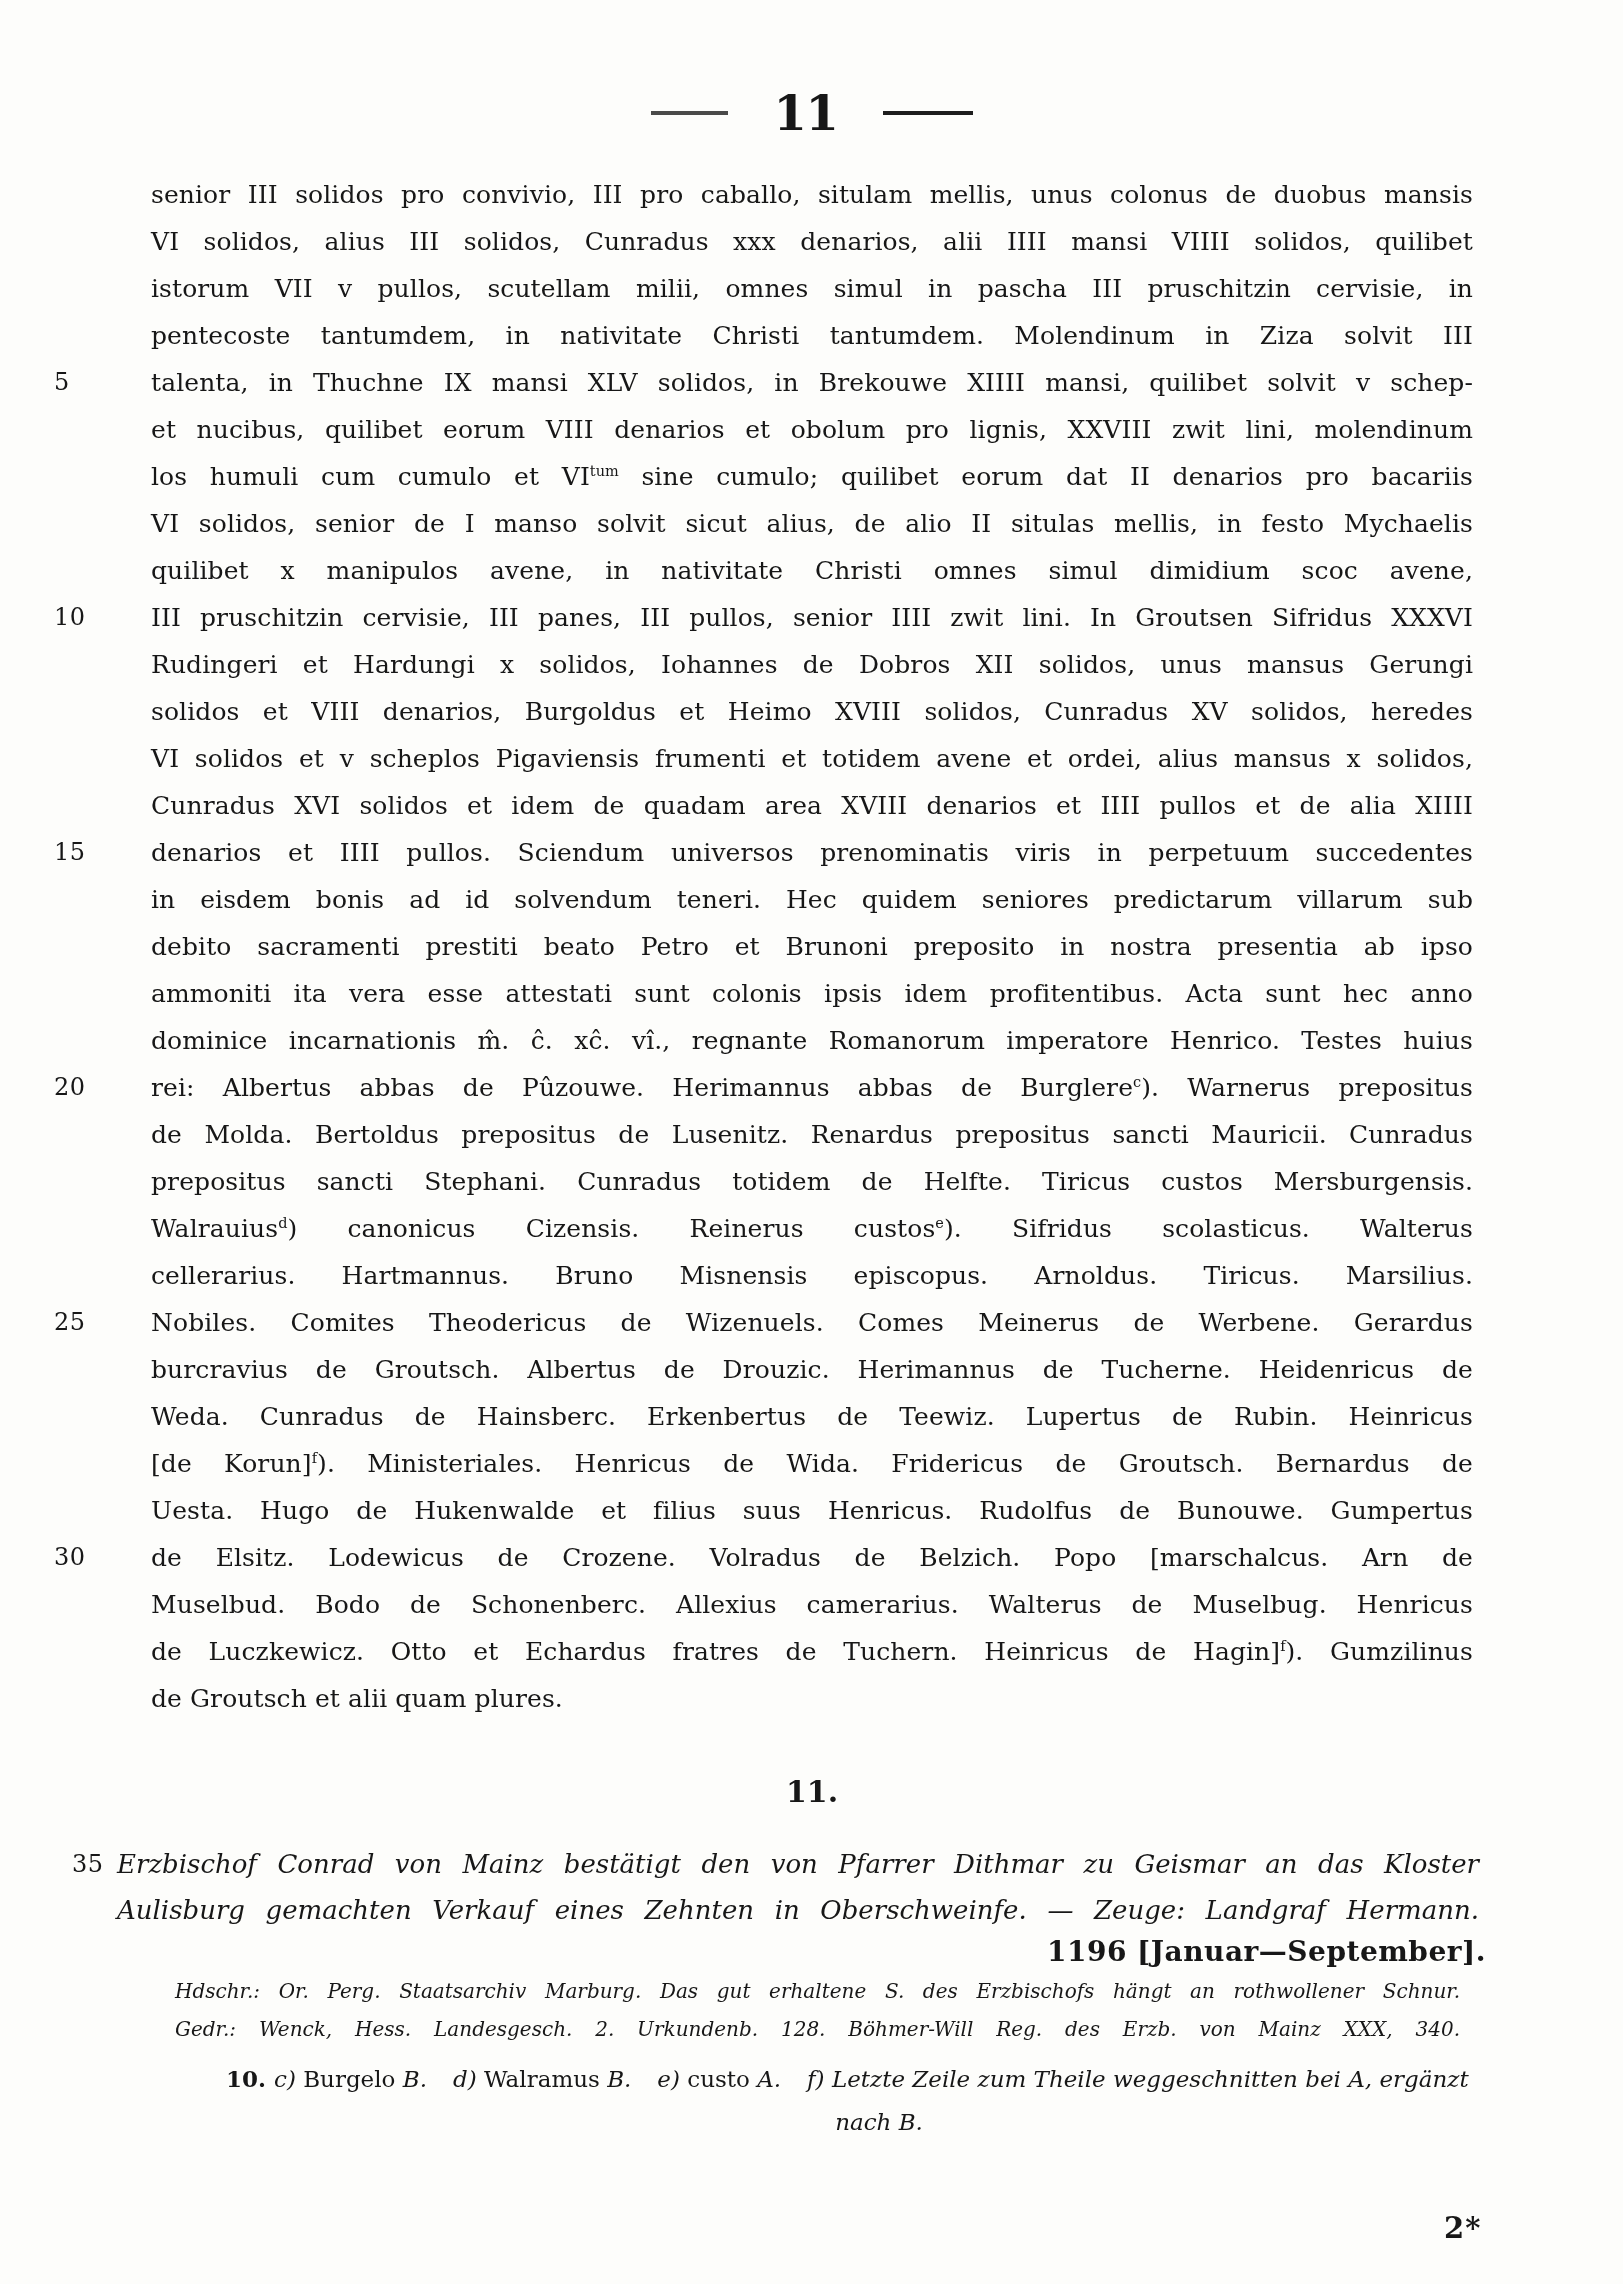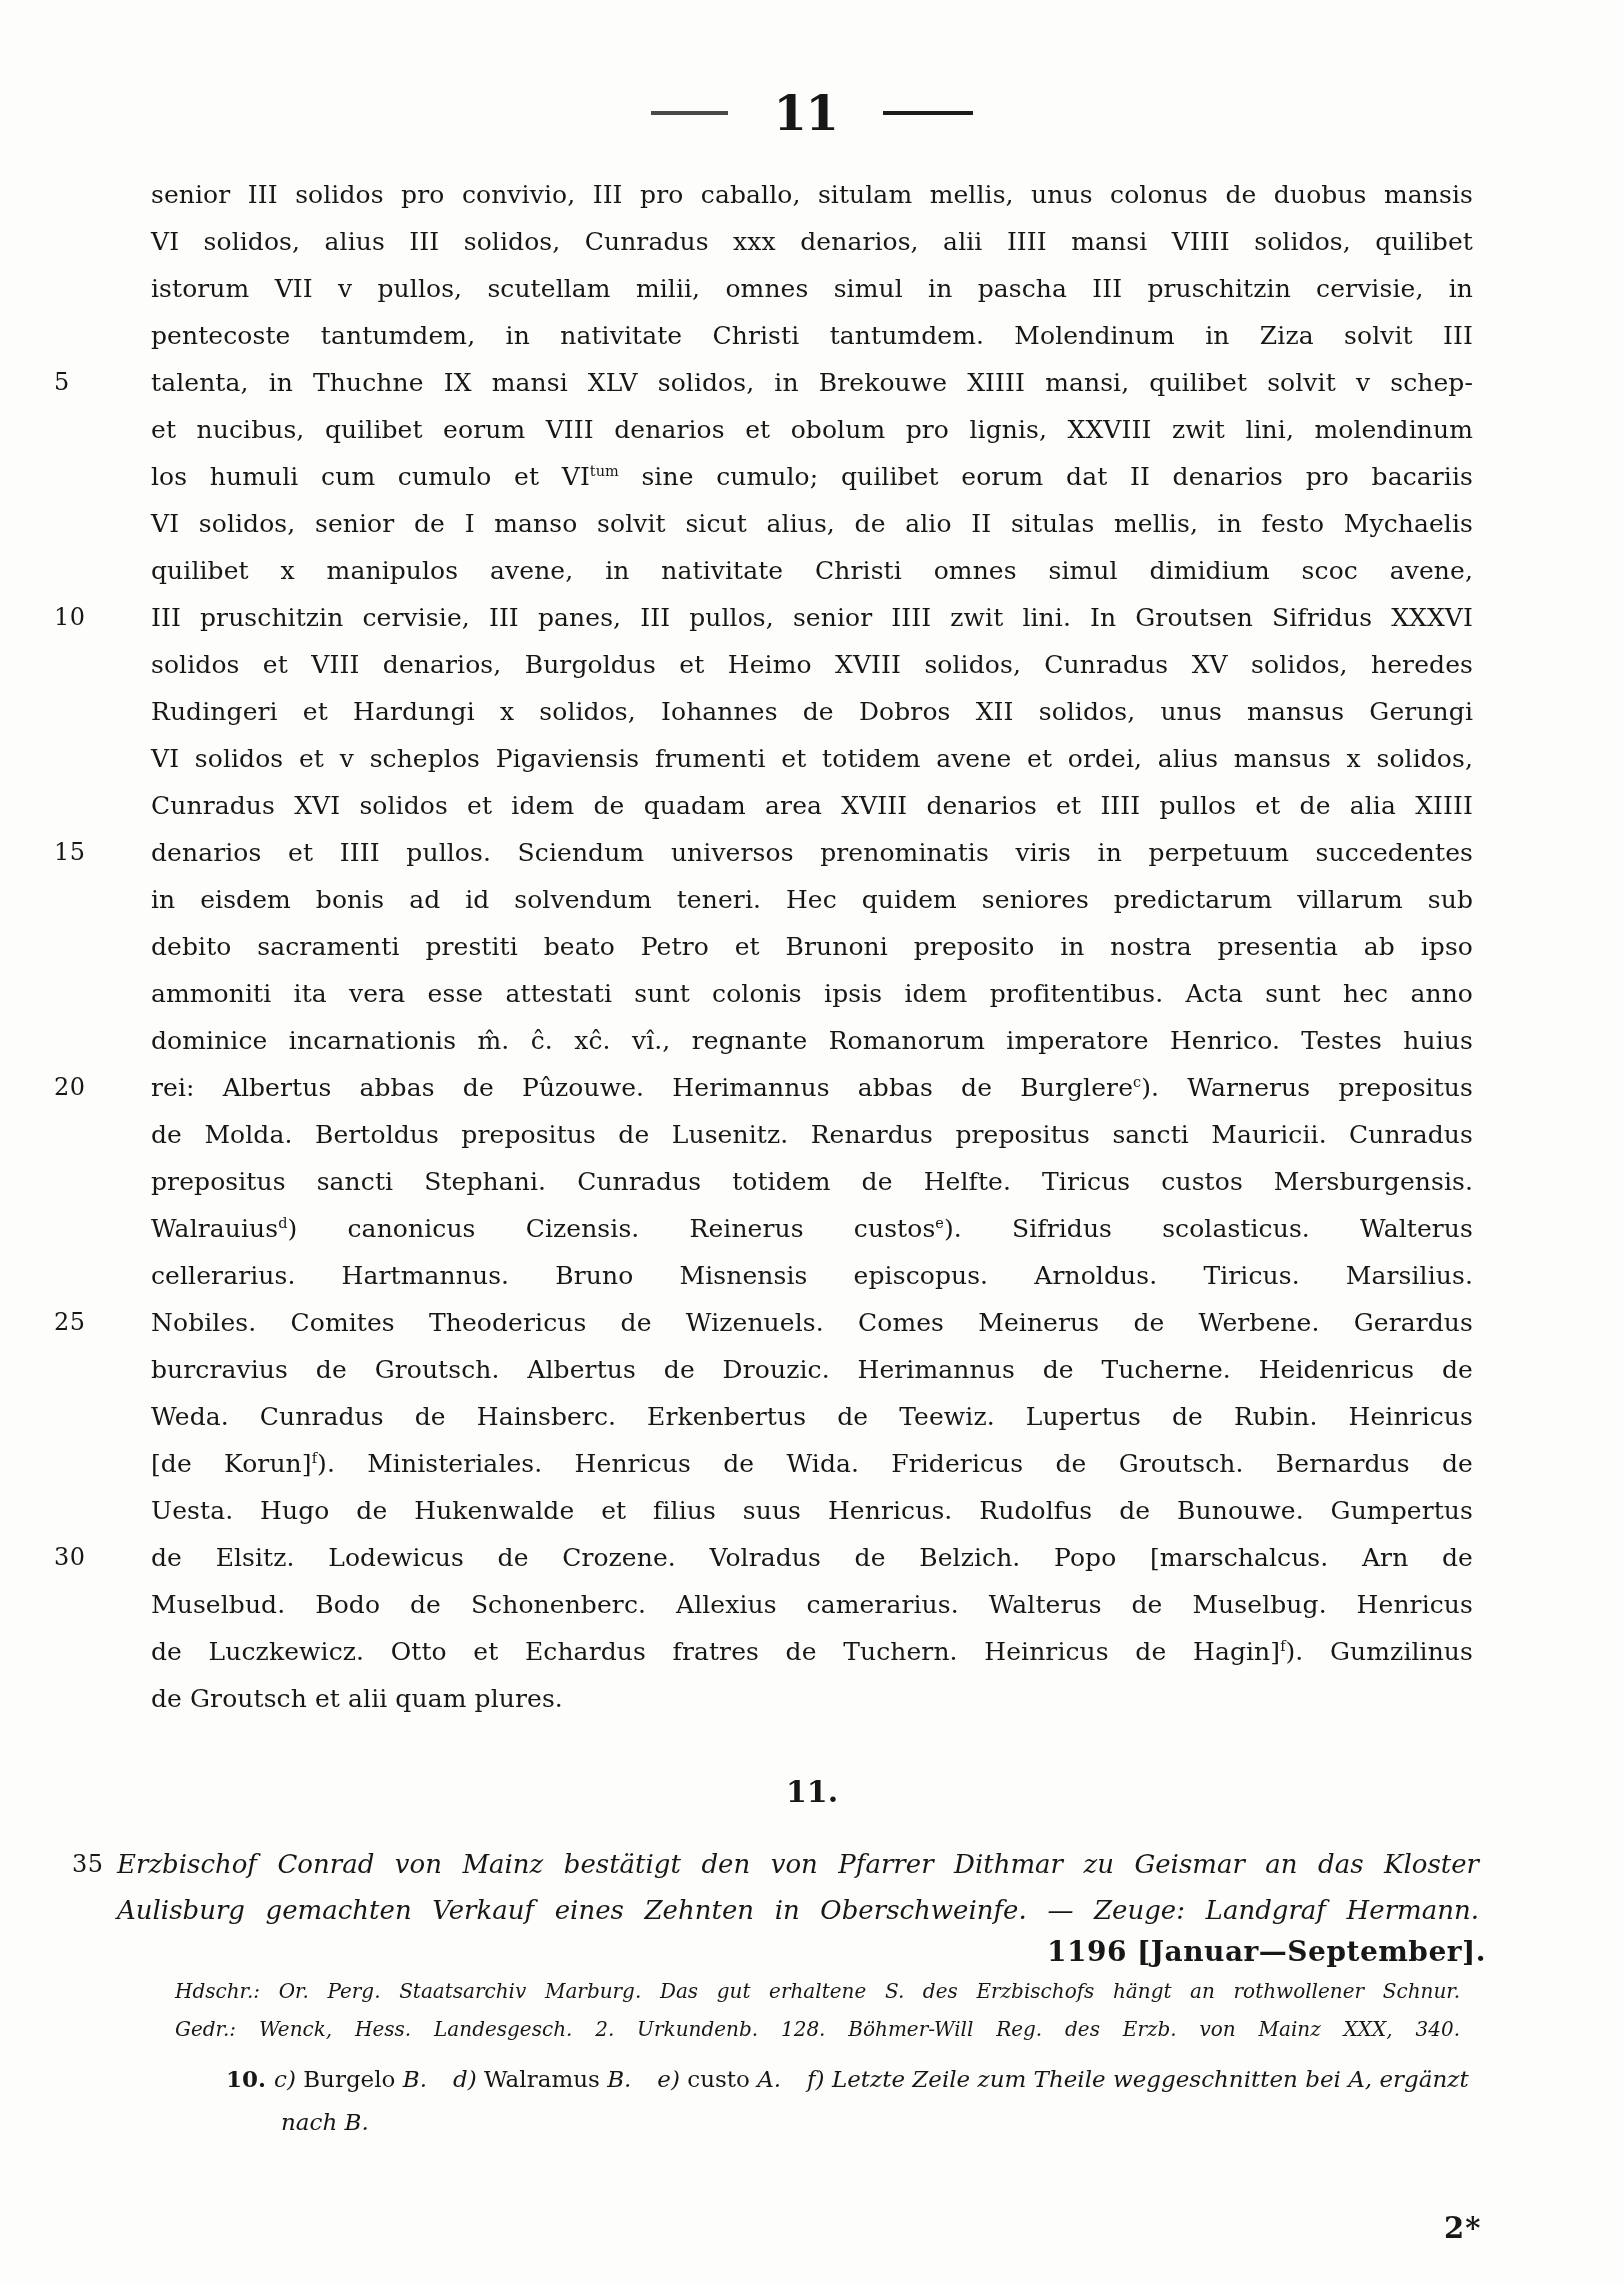--- a/index.html
+++ b/index.html
@@ -68,21 +68,21 @@
     height:38px; line-height:38px; font-size:20px;
     text-align:justify; text-align-last:justify; text-justify:inter-word;
   }
 
   
   .footnote {
     position:absolute; top:2057px; left:226px; width:1251px;
     font-size:23px;
   }
   .fnline { line-height:43px; }
-  .fnline2 { padding-left:55px; }
+  .fnline2 { padding-left:55px;text-align:center; }
   .fn-b { font-weight:bold; }
   .fn-i { font-style:italic; }
   .fn-gap { display:inline-block; height:0.5px; }
 
   
   .sigmark {
     position:absolute; top:2211px; left:1444px;
     font-size:29px; font-weight:bold; letter-spacing:1px;
   }
 </style>
@@ -99,22 +99,22 @@
     <div class="bodyline"><span>senior III solidos pro convivio, III pro caballo, situlam mellis, unus colonus de duobus mansis</span></div>
     <div class="bodyline"><span>VI solidos, alius III solidos, Cunradus xxx denarios, alii IIII mansi VIIII solidos, quilibet</span></div>
     <div class="bodyline"><span>istorum VII v pullos, scutellam milii, omnes simul in pascha III pruschitzin cervisie, in</span></div>
     <div class="bodyline"><span>pentecoste tantumdem, in nativitate Christi tantumdem. Molendinum in Ziza solvit III</span></div>
     <div class="bodyline"><span class="mnum">5</span><span>talenta, in Thuchne IX mansi XLV solidos, in Brekouwe XIIII mansi, quilibet solvit v schep-</span></div>
     <div class="bodyline"><span>et nucibus, quilibet eorum VIII denarios et obolum pro lignis, XXVIII zwit lini, molendinum</span></div>
     <div class="bodyline"><span>los humuli cum cumulo et VI</span><sup>tum</sup><span> sine cumulo; quilibet eorum dat II denarios pro bacariis</span></div>
     <div class="bodyline"><span>VI solidos, senior de I manso solvit sicut alius, de alio II situlas mellis, in festo Mychaelis</span></div>
     <div class="bodyline"><span>quilibet x manipulos avene, in nativitate Christi omnes simul dimidium scoc avene,</span></div>
     <div class="bodyline"><span class="mnum">10</span><span>III pruschitzin cervisie, III panes, III pullos, senior IIII zwit lini. In Groutsen Sifridus XXXVI</span></div>
+    <div class="bodyline"><span>Rudingeri et Hardungi x solidos, Iohannes de Dobros XII solidos, unus mansus Gerungi</span></div>
     <div class="bodyline"><span>solidos et VIII denarios, Burgoldus et Heimo XVIII solidos, Cunradus XV solidos, heredes</span></div>
-    <div class="bodyline"><span>Rudingeri et Hardungi x solidos, Iohannes de Dobros XII solidos, unus mansus Gerungi</span></div>
     <div class="bodyline"><span>VI solidos et v scheplos Pigaviensis frumenti et totidem avene et ordei, alius mansus x solidos,</span></div>
     <div class="bodyline"><span>Cunradus XVI solidos et idem de quadam area XVIII denarios et IIII pullos et de alia XIIII</span></div>
     <div class="bodyline"><span class="mnum">15</span><span>denarios et IIII pullos. Sciendum universos prenominatis viris in perpetuum succedentes</span></div>
     <div class="bodyline"><span>in eisdem bonis ad id solvendum teneri. Hec quidem seniores predictarum villarum sub</span></div>
     <div class="bodyline"><span>debito sacramenti prestiti beato Petro et Brunoni preposito in nostra presentia ab ipso</span></div>
     <div class="bodyline"><span>ammoniti ita vera esse attestati sunt colonis ipsis idem profitentibus. Acta sunt hec anno</span></div>
     <div class="bodyline"><span>dominice incarnationis m̂. ĉ. xĉ. vî., regnante Romanorum imperatore Henrico. Testes huius</span></div>
     <div class="bodyline"><span class="mnum">20</span><span>rei: Albertus abbas de Pûzouwe. Herimannus abbas de Burglere</span><sup>c</sup><span>). Warnerus prepositus</span></div>
     <div class="bodyline"><span>de Molda. Bertoldus prepositus de Lusenitz. Renardus prepositus sancti Mauricii. Cunradus</span></div>
     <div class="bodyline"><span>prepositus sancti Stephani. Cunradus totidem de Helfte. Tiricus custos Mersburgensis.</span></div>

